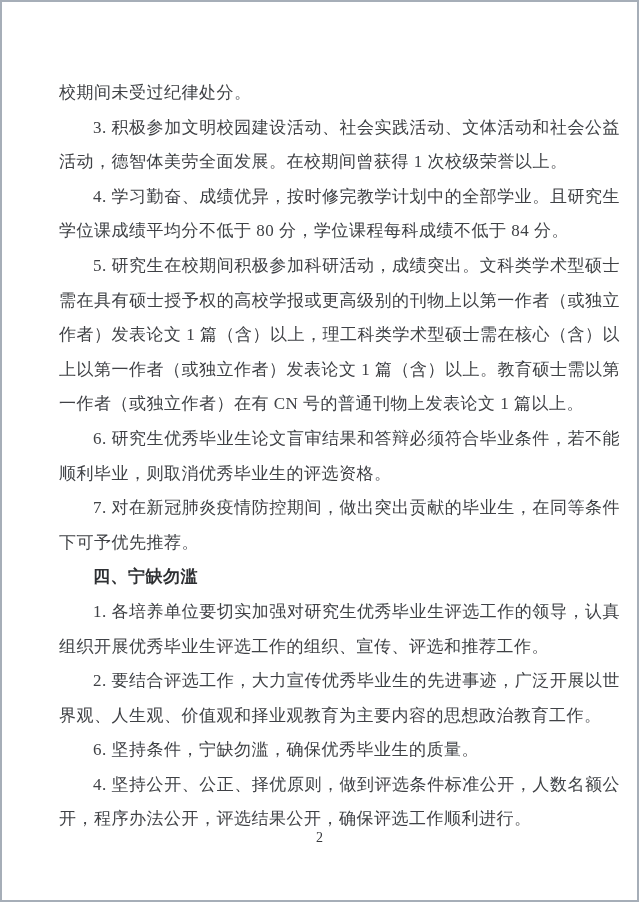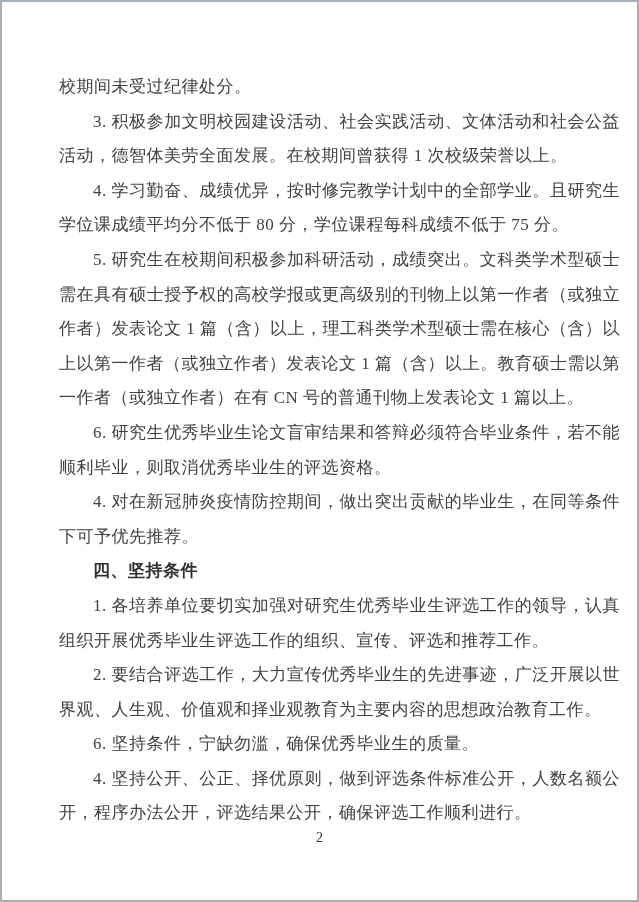--- a/index.html
+++ b/index.html
@@ -13,21 +13,21 @@
     height: 902px;
     box-sizing: border-box;
     background: #ffffff;
     border: 2px solid #a6aeb8;
     overflow: hidden;
     font-family: "Liberation Serif", "DejaVu Serif", serif;
   }
   .doc-body {
     position: absolute;
     left: 57px;
-    top: 68px;
+    top: 74px;
     width: 561px;
     color: #3f4145;
     font-size: 17px;
     line-height: 34.6px;
     letter-spacing: 0.5px;
     text-align: justify;
     text-justify: inter-ideograph;
   }
   .doc-body p {
     margin: 0;
@@ -55,24 +55,24 @@
     letter-spacing: 0;
   }
 </style>
 </head>
 <body>
 
 <div class="page" style="background: rgb(255, 255, 255); border-color: rgb(166, 174, 184);">
   <div class="doc-body" style="color: rgb(63, 65, 69);">
       <p class="para-plain">校期间未受过纪律处分。</p>
       <p class="para-indent">3. 积极参加文明校园建设活动、社会实践活动、文体活动和社会公益活动，德智体美劳全面发展。在校期间曾获得 1 次校级荣誉以上。</p>
-      <p class="para-indent">4. 学习勤奋、成绩优异，按时修完教学计划中的全部学业。且研究生学位课成绩平均分不低于 80 分，学位课程每科成绩不低于 75 分。</p>
+      <p class="para-indent">4. 学习勤奋、成绩优异，按时修完教学计划中的全部学业。且研究生学位课成绩平均分不低于 80 分，学位课程每科成绩不低于 84 分。</p>
       <p class="para-indent">5. 研究生在校期间积极参加科研活动，成绩突出。文科类学术型硕士需在具有硕士授予权的高校学报或更高级别的刊物上以第一作者（或独立作者）发表论文 1 篇（含）以上，理工科类学术型硕士需在核心（含）以上以第一作者（或独立作者）发表论文 1 篇（含）以上。教育硕士需以第一作者（或独立作者）在有 CN 号的普通刊物上发表论文 1 篇以上。</p>
       <p class="para-indent">6. 研究生优秀毕业生论文盲审结果和答辩必须符合毕业条件，若不能顺利毕业，则取消优秀毕业生的评选资格。</p>
-      <p class="para-indent">4. 对在新冠肺炎疫情防控期间，做出突出贡献的毕业生，在同等条件下可予优先推荐。</p>
-      <p class="para-heading">四、坚持条件</p>
+      <p class="para-indent">7. 对在新冠肺炎疫情防控期间，做出突出贡献的毕业生，在同等条件下可予优先推荐。</p>
+      <p class="para-heading">四、宁缺勿滥</p>
       <p class="para-indent">1. 各培养单位要切实加强对研究生优秀毕业生评选工作的领导，认真组织开展优秀毕业生评选工作的组织、宣传、评选和推荐工作。</p>
       <p class="para-indent">2. 要结合评选工作，大力宣传优秀毕业生的先进事迹，广泛开展以世界观、人生观、价值观和择业观教育为主要内容的思想政治教育工作。</p>
       <p class="para-indent">6. 坚持条件，宁缺勿滥，确保优秀毕业生的质量。</p>
       <p class="para-indent">4. 坚持公开、公正、择优原则，做到评选条件标准公开，人数名额公开，程序办法公开，评选结果公开，确保评选工作顺利进行。</p>
     </div>
   <div class="page-number">2</div>
 </div>
 
 </body></html>

